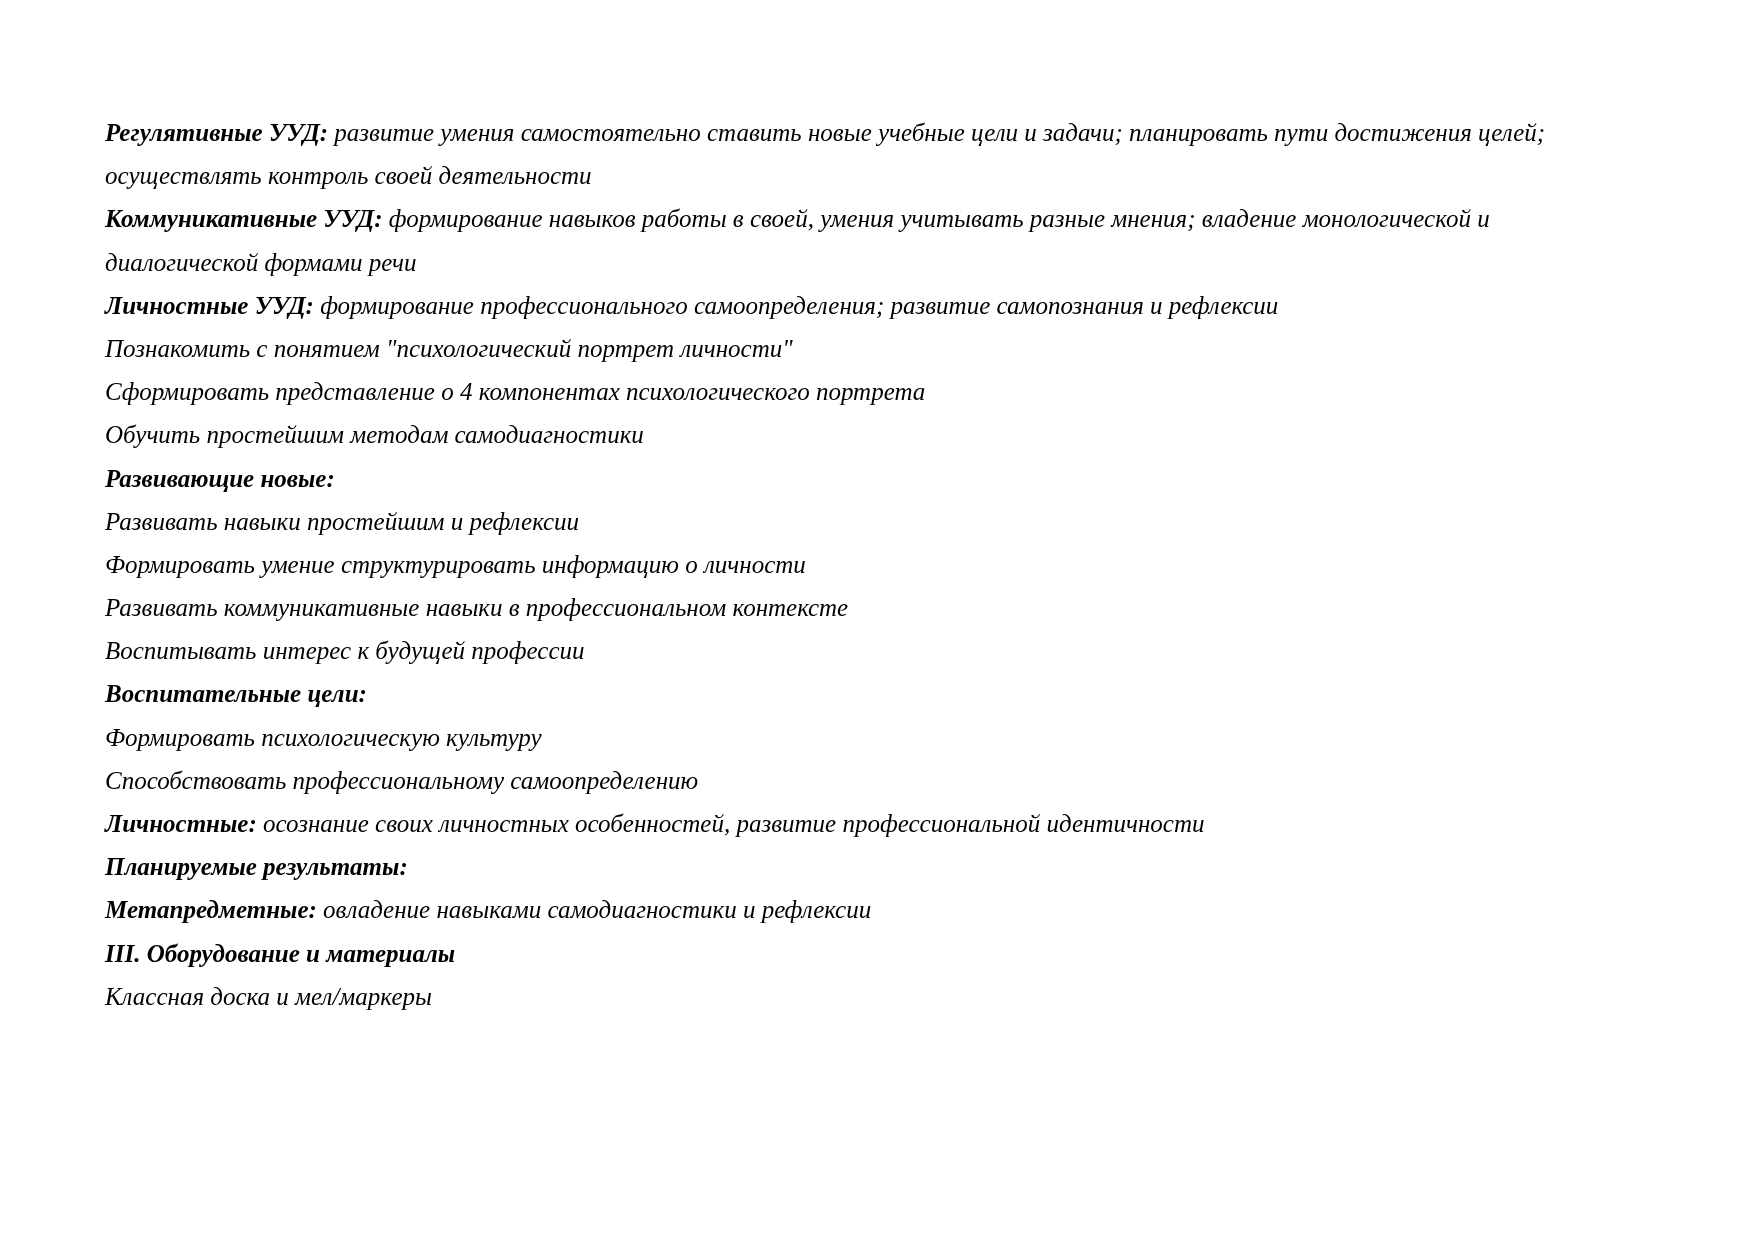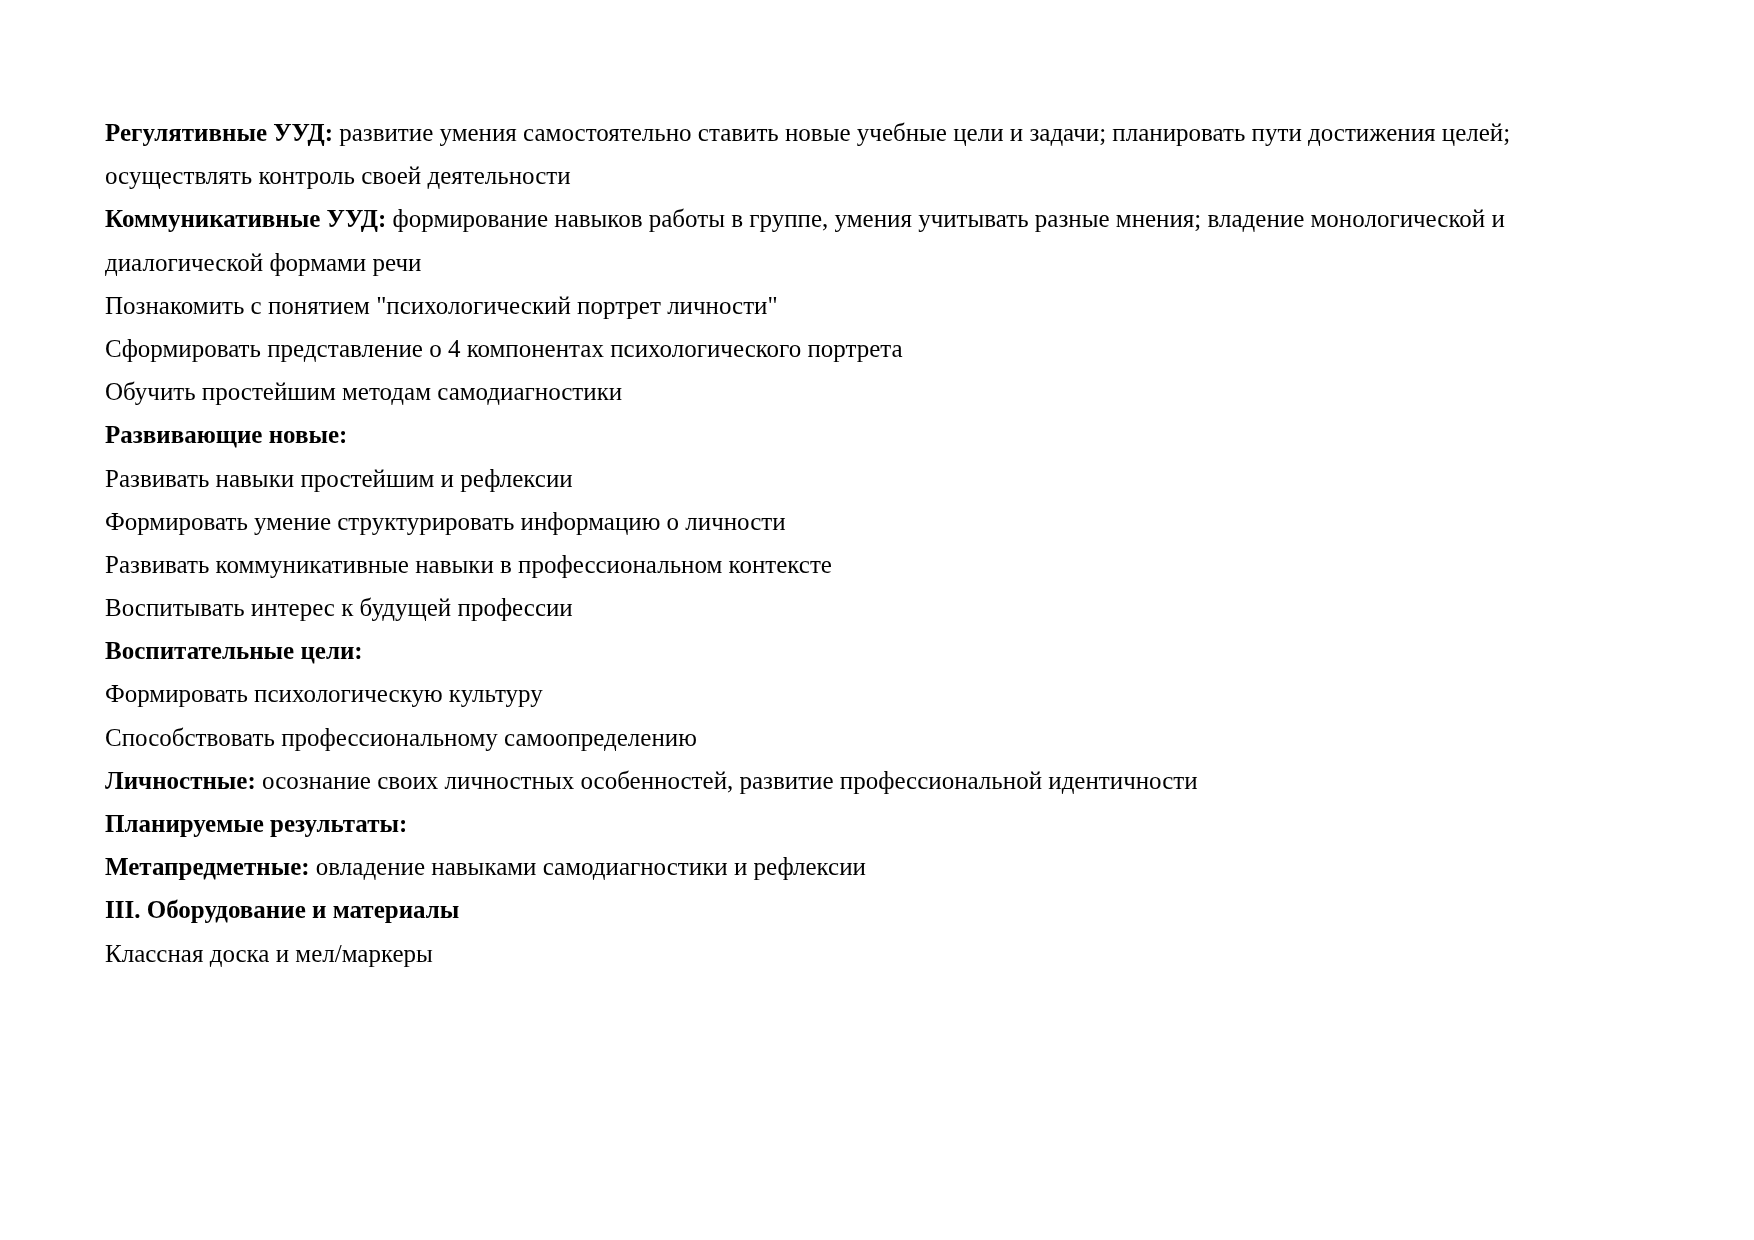--- a/index.html
+++ b/index.html
@@ -6,20 +6,21 @@
     margin: 0;
     padding: 0;
     background: #ffffff;
   }
   .page {
     position: relative;
     width: 1754px;
     height: 1240px;
     background: #ffffff;
     overflow: hidden;
+    font-style: italic;
   }
   .doc-content {
     position: absolute;
     left: 105px;
     top: 111px;
     width: 1410px;
     color: #000000;
     font-family: "Liberation Serif", "DejaVu Serif", serif;
     font-size: 25px;
     line-height: 43.2px;
@@ -32,22 +33,23 @@
     font-weight: bold;
   }
 </style>
 </head>
 <body>
 
 <div class="page">
   <div class="doc-content">
     <div class="line"><span class="lead">Регулятивные УУД:</span><span> развитие умения самостоятельно ставить новые учебные цели и задачи; планировать пути достижения целей;</span></div>
     <div class="line"><span class="lead"></span><span>осуществлять контроль своей деятельности</span></div>
-    <div class="line"><span class="lead">Коммуникативные УУД:</span><span> формирование навыков работы в группе, умения учитывать разные мнения; владение монологической и</span></div>
+    <div class="line"><span class="lead">Коммуникативные УУД:</span><span> формирование навыков работы в своей, умения учитывать разные мнения; владение монологической и</span></div>
     <div class="line"><span class="lead"></span><span>диалогической формами речи</span></div>
+    <div class="line"><span class="lead">Личностные УУД:</span><span> формирование профессионального самоопределения; развитие самопознания и рефлексии</span></div>
     <div class="line"><span class="lead"></span><span>Познакомить с понятием "психологический портрет личности"</span></div>
     <div class="line"><span class="lead"></span><span>Сформировать представление о 4 компонентах психологического портрета</span></div>
     <div class="line"><span class="lead"></span><span>Обучить простейшим методам самодиагностики</span></div>
     <div class="line"><span class="lead">Развивающие новые:</span><span></span></div>
     <div class="line"><span class="lead"></span><span>Развивать навыки простейшим и рефлексии</span></div>
     <div class="line"><span class="lead"></span><span>Формировать умение структурировать информацию о личности</span></div>
     <div class="line"><span class="lead"></span><span>Развивать коммуникативные навыки в профессиональном контексте</span></div>
     <div class="line"><span class="lead"></span><span>Воспитывать интерес к будущей профессии</span></div>
     <div class="line"><span class="lead">Воспитательные цели:</span><span></span></div>
     <div class="line"><span class="lead"></span><span>Формировать психологическую культуру</span></div>

